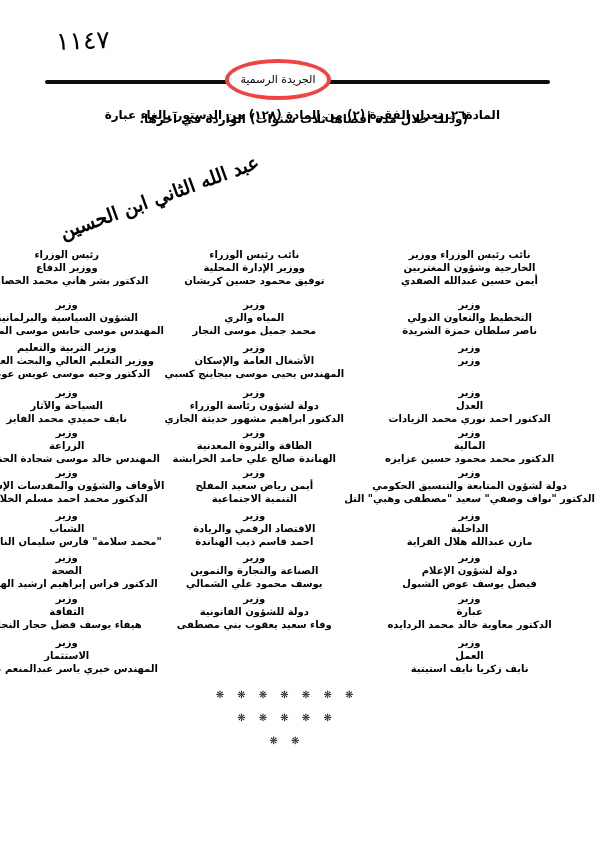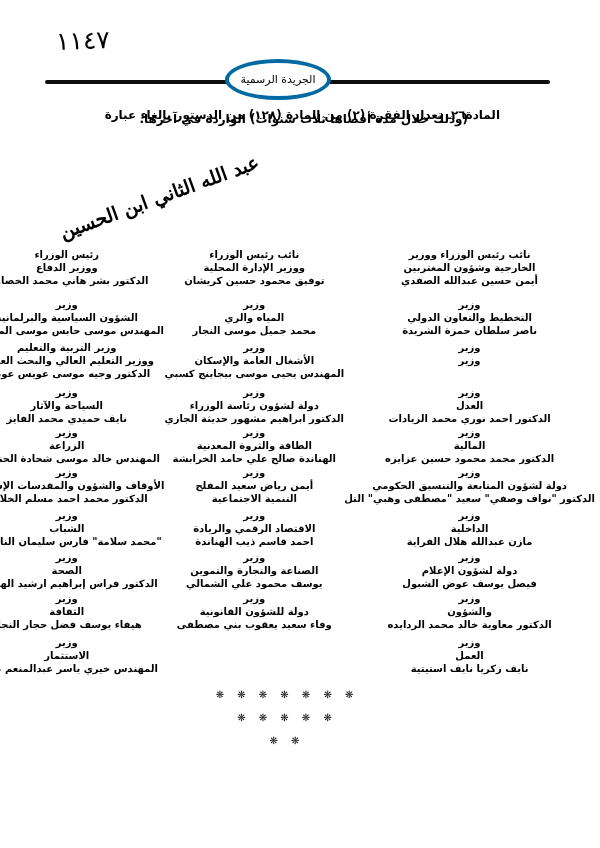--- a/index.html
+++ b/index.html
@@ -36,21 +36,21 @@
     background: #0d0d0d;
     border-radius: 2px;
   }
   .header-oval {
     position: absolute;
     top: 59px;
     left: 225px;
     width: 106px;
     height: 41px;
     box-sizing: border-box;
-    border: 4px solid #0369a1;
+    border: 4px solid #ef4444;
     border-radius: 50%;
     background: #ffffff;
     display: flex;
     align-items: center;
     justify-content: center;
     z-index: 2;
   }
   .header-oval span {
     font-size: 11px;
     white-space: nowrap;
@@ -176,21 +176,21 @@
           <div>الداخلية</div>
           <div>مازن عبدالله هلال الفراية</div>
         </div>
         <div class="entry">
           <div>وزير</div>
           <div>دولة لشؤون الإعلام</div>
           <div>فيصل يوسف عوض الشبول</div>
         </div>
         <div class="entry">
           <div>وزير</div>
-          <div>والشؤون</div>
+          <div>عبارة</div>
           <div>الدكتور معاوية خالد محمد الردايده</div>
         </div>
         <div class="entry">
           <div>وزير</div>
           <div>العمل</div>
           <div>نايف زكريا نايف استيتية</div>
         </div>
       </div>
       <div class="col">
         <div class="entry">

